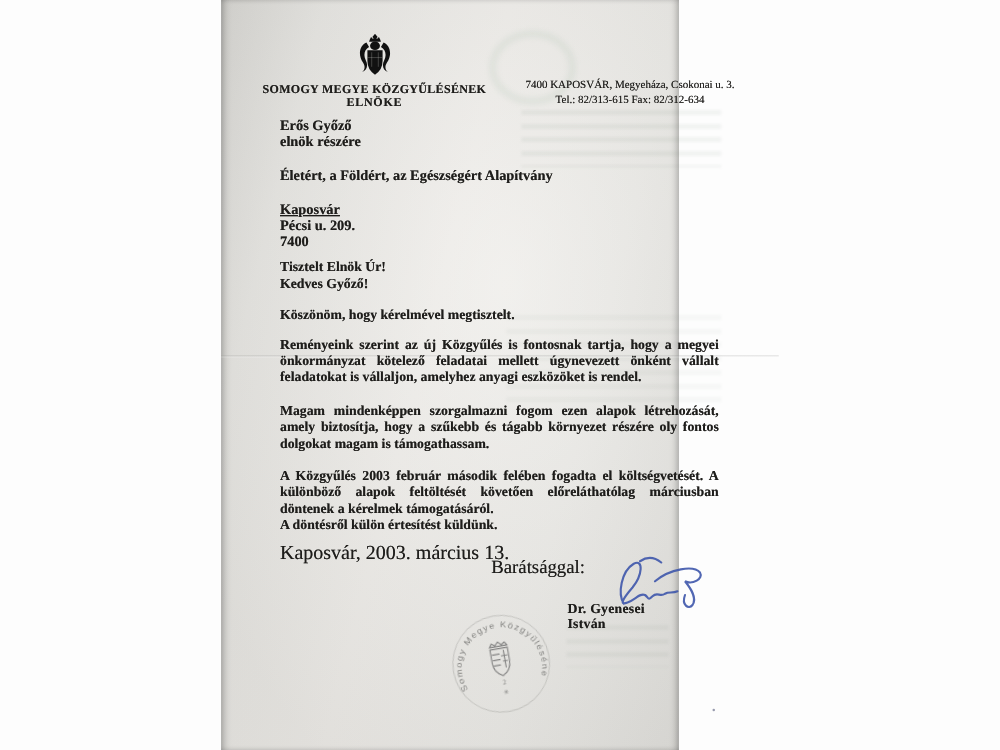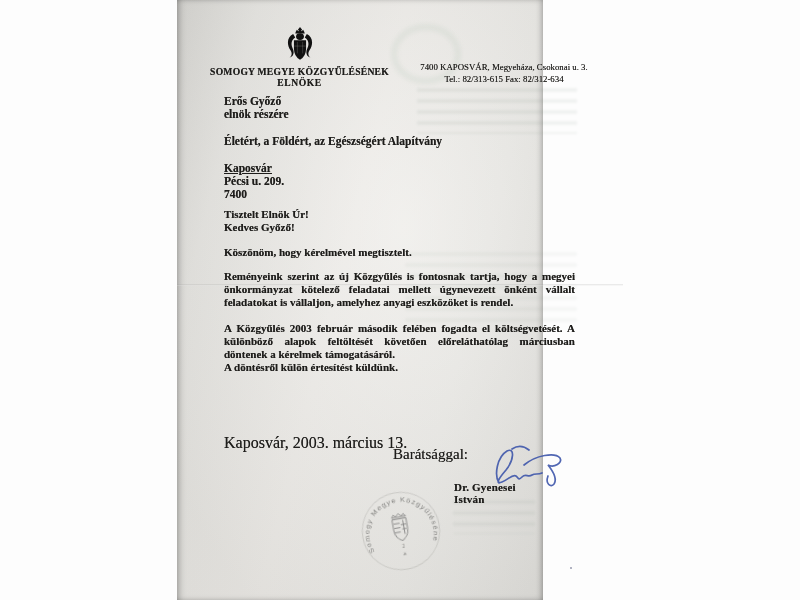--- a/index.html
+++ b/index.html
@@ -98,20 +98,21 @@
       <div class="row city">Kaposvár</div>
       <div class="row">Pécsi u. 209.</div>
       <div class="row">7400</div>
     </div>
 
     <div class="letter-text txt">
       <p class="sal">Tisztelt Elnök Úr!</p>
       <p class="sal">Kedves Győző!</p>
       <p class="sal g12">Köszönöm, hogy kérelmével megtisztelt.</p>
       <p class="g11">Reményeink szerint az új Közgyűlés is fontosnak tartja, hogy a megyei önkormányzat kötelező feladatai mellett úgynevezett önként vállalt feladatokat is vállaljon, amelyhez anyagi eszközöket is rendel.</p>
+      <p class="g14">Magam mindenképpen szorgalmazni fogom ezen alapok létrehozását, amely biztosítja, hogy a szűkebb és tágabb környezet részére oly fontos dolgokat magam is támogathassam.</p>
       <p class="g13">A Közgyűlés 2003 február második felében fogadta el költségvetését. A különböző alapok feltöltését követően előreláthatólag márciusban döntenek a kérelmek támogatásáról.</p>
       <p>A döntésről külön értesítést küldünk.</p>
     </div>
 
     <div class="date-line txt">Kaposvár, 2003. március 13.</div>
     <div class="valediction txt">Barátsággal:</div>
 
     <svg class="signature" width="110" height="46" viewBox="0 0 110 46">
       <g fill="none" stroke="#3f57ab" stroke-width="1.7" stroke-linecap="round" opacity="0.9">
         <path d="M44 5 C 50 1, 56 2, 61 6"></path>

